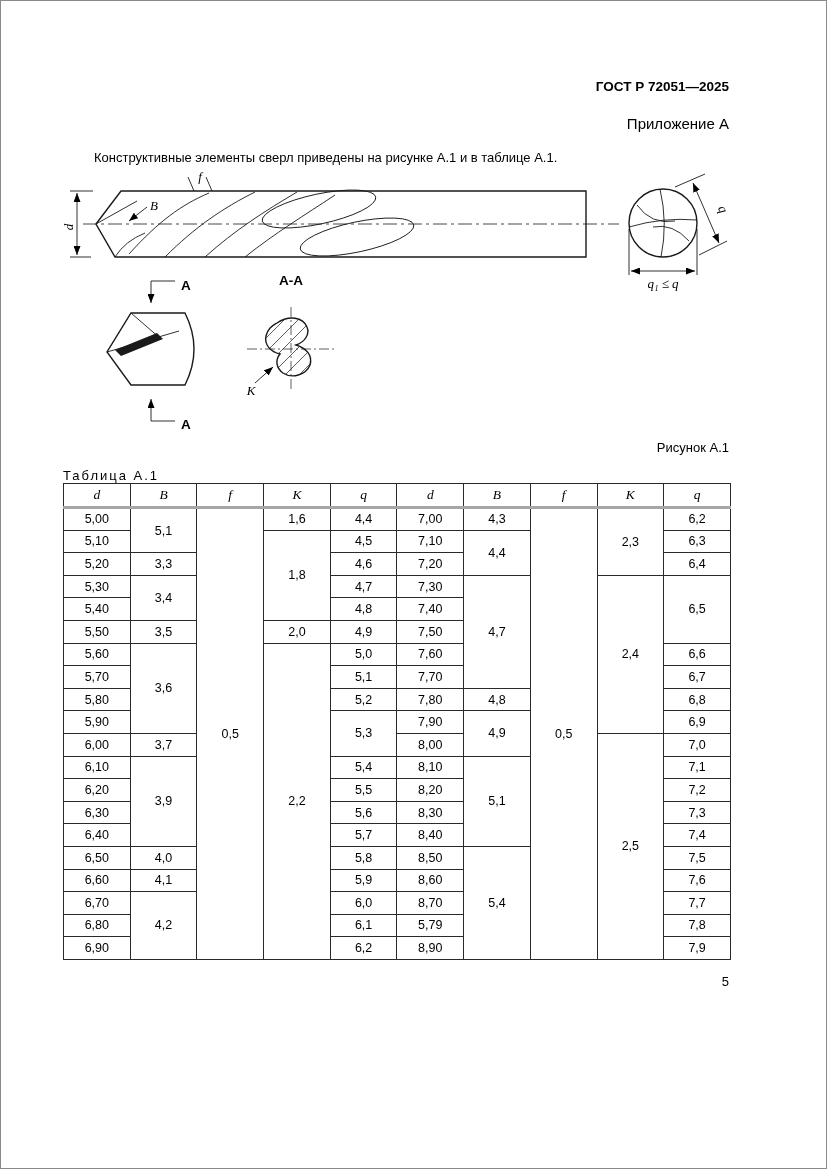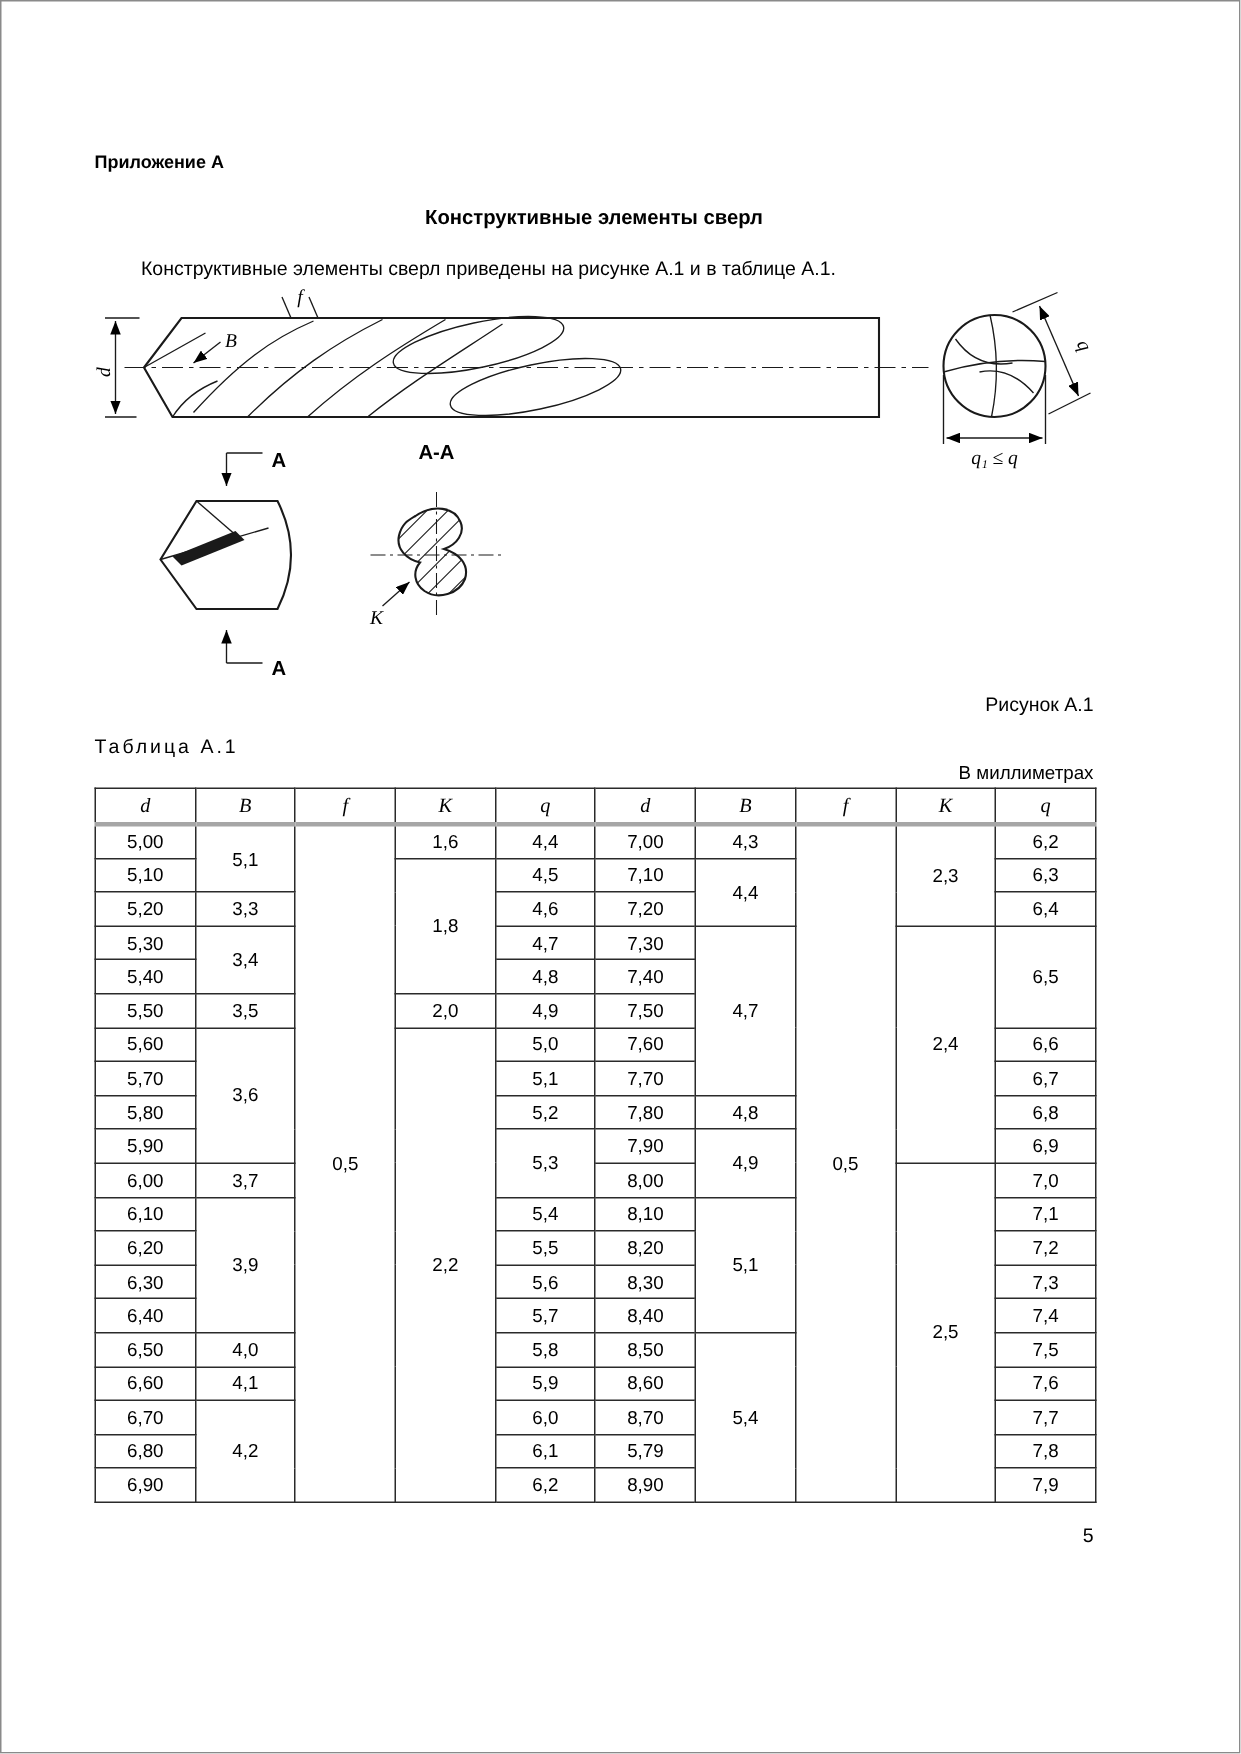--- a/index.html
+++ b/index.html
@@ -3,21 +3,21 @@
 <meta charset="utf-8">
 <style>
   * { margin:0; padding:0; box-sizing:border-box; }
   html,body { background:#e8e8e8; }
   body { font-family:"Liberation Sans", sans-serif; color:#000; }
   .page {
     position:relative; width:827px; height:1169px; background:#fff;
     border:1px solid #8a8a8a; padding:78px 97px 0 62px; overflow:hidden;
   }
   .doc-code { text-align:right; font-weight:bold; font-size:13.5px; }
-  .appendix-title { text-align:left; font-weight:bold; font-size:12px; margin-top:22px; line-height:15px; }
+  .appendix-title { text-align:right; font-weight:normal; font-size:15px; margin-top:22px; line-height:15px; }
   .appendix-subtitle { text-align:center; font-weight:bold; font-size:13px; line-height:15px; }
   .section-title { text-align:center; font-weight:bold; font-size:13.5px; margin-top:21px; }
   .intro { font-size:13px; margin-top:19px; text-indent:31px; }
   .figure-wrap { margin-top:6px; }
   .figure-caption { text-align:right; font-size:13px; margin-top:3px; }
   .table-label-row { margin-top:13px; font-size:13px; }
   .table-label { letter-spacing:2px;margin-top:48px; }
   .units-row { text-align:right; font-size:12.5px; margin-top:3px; margin-bottom:3px; }
   table { border-collapse:collapse; width:668px; table-layout:fixed; }
   th, td { border:1px solid #2a2a2a; text-align:center; vertical-align:middle; padding:0; }
@@ -34,24 +34,24 @@
   .cl2  { stroke:#1a1a1a; stroke-width:0.7; fill:none; stroke-dasharray:10 3 2 3; }
   .hatch{ stroke:#1a1a1a; stroke-width:0.7; }
   .lbl  { font-family:"Liberation Serif", serif; font-style:italic; font-size:13px; fill:#000; }
   .blbl { font-family:"Liberation Sans", sans-serif; font-weight:bold; font-size:13.5px; fill:#000; }
 </style>
 </head>
 <body>
 
 <div class="page">
 
+  <div class="doc-code">ГОСТ Р 72051—2025</div>
 
   <div class="appendix-title">Приложение А</div>
 
-  <div class="section-title">Конструктивные элементы сверл</div>
 
   <p class="intro">Конструктивные элементы сверл приведены на рисунке А.1 и в таблице А.1.</p>
 
   <div class="figure-wrap">
     <svg width="668" height="262" viewBox="0 0 668 262">
       <defs>
         <marker id="arrE" markerWidth="9" markerHeight="7" refX="9" refY="3.5" orient="auto" markerUnits="userSpaceOnUse">
           <path d="M0,0 L9,3.5 L0,7 Z" fill="#000"></path>
         </marker>
         <marker id="arrS" markerWidth="9" markerHeight="7" refX="0" refY="3.5" orient="auto" markerUnits="userSpaceOnUse">
@@ -137,21 +137,20 @@
         <text class="lbl" x="188" y="224" text-anchor="middle">K</text>
       </g>
     </svg>
   </div>
 
   <div class="figure-caption">Рисунок А.1</div>
 
   <div class="table-label-row">
     <span class="table-label">Таблица А.1</span>
   </div>
-  <div class="units-row">В миллиметрах</div>
 
   <table>
     <thead>
       <tr>
           <th>d</th>
           <th>B</th>
           <th>f</th>
           <th>K</th>
           <th>q</th>
           <th>d</th>

